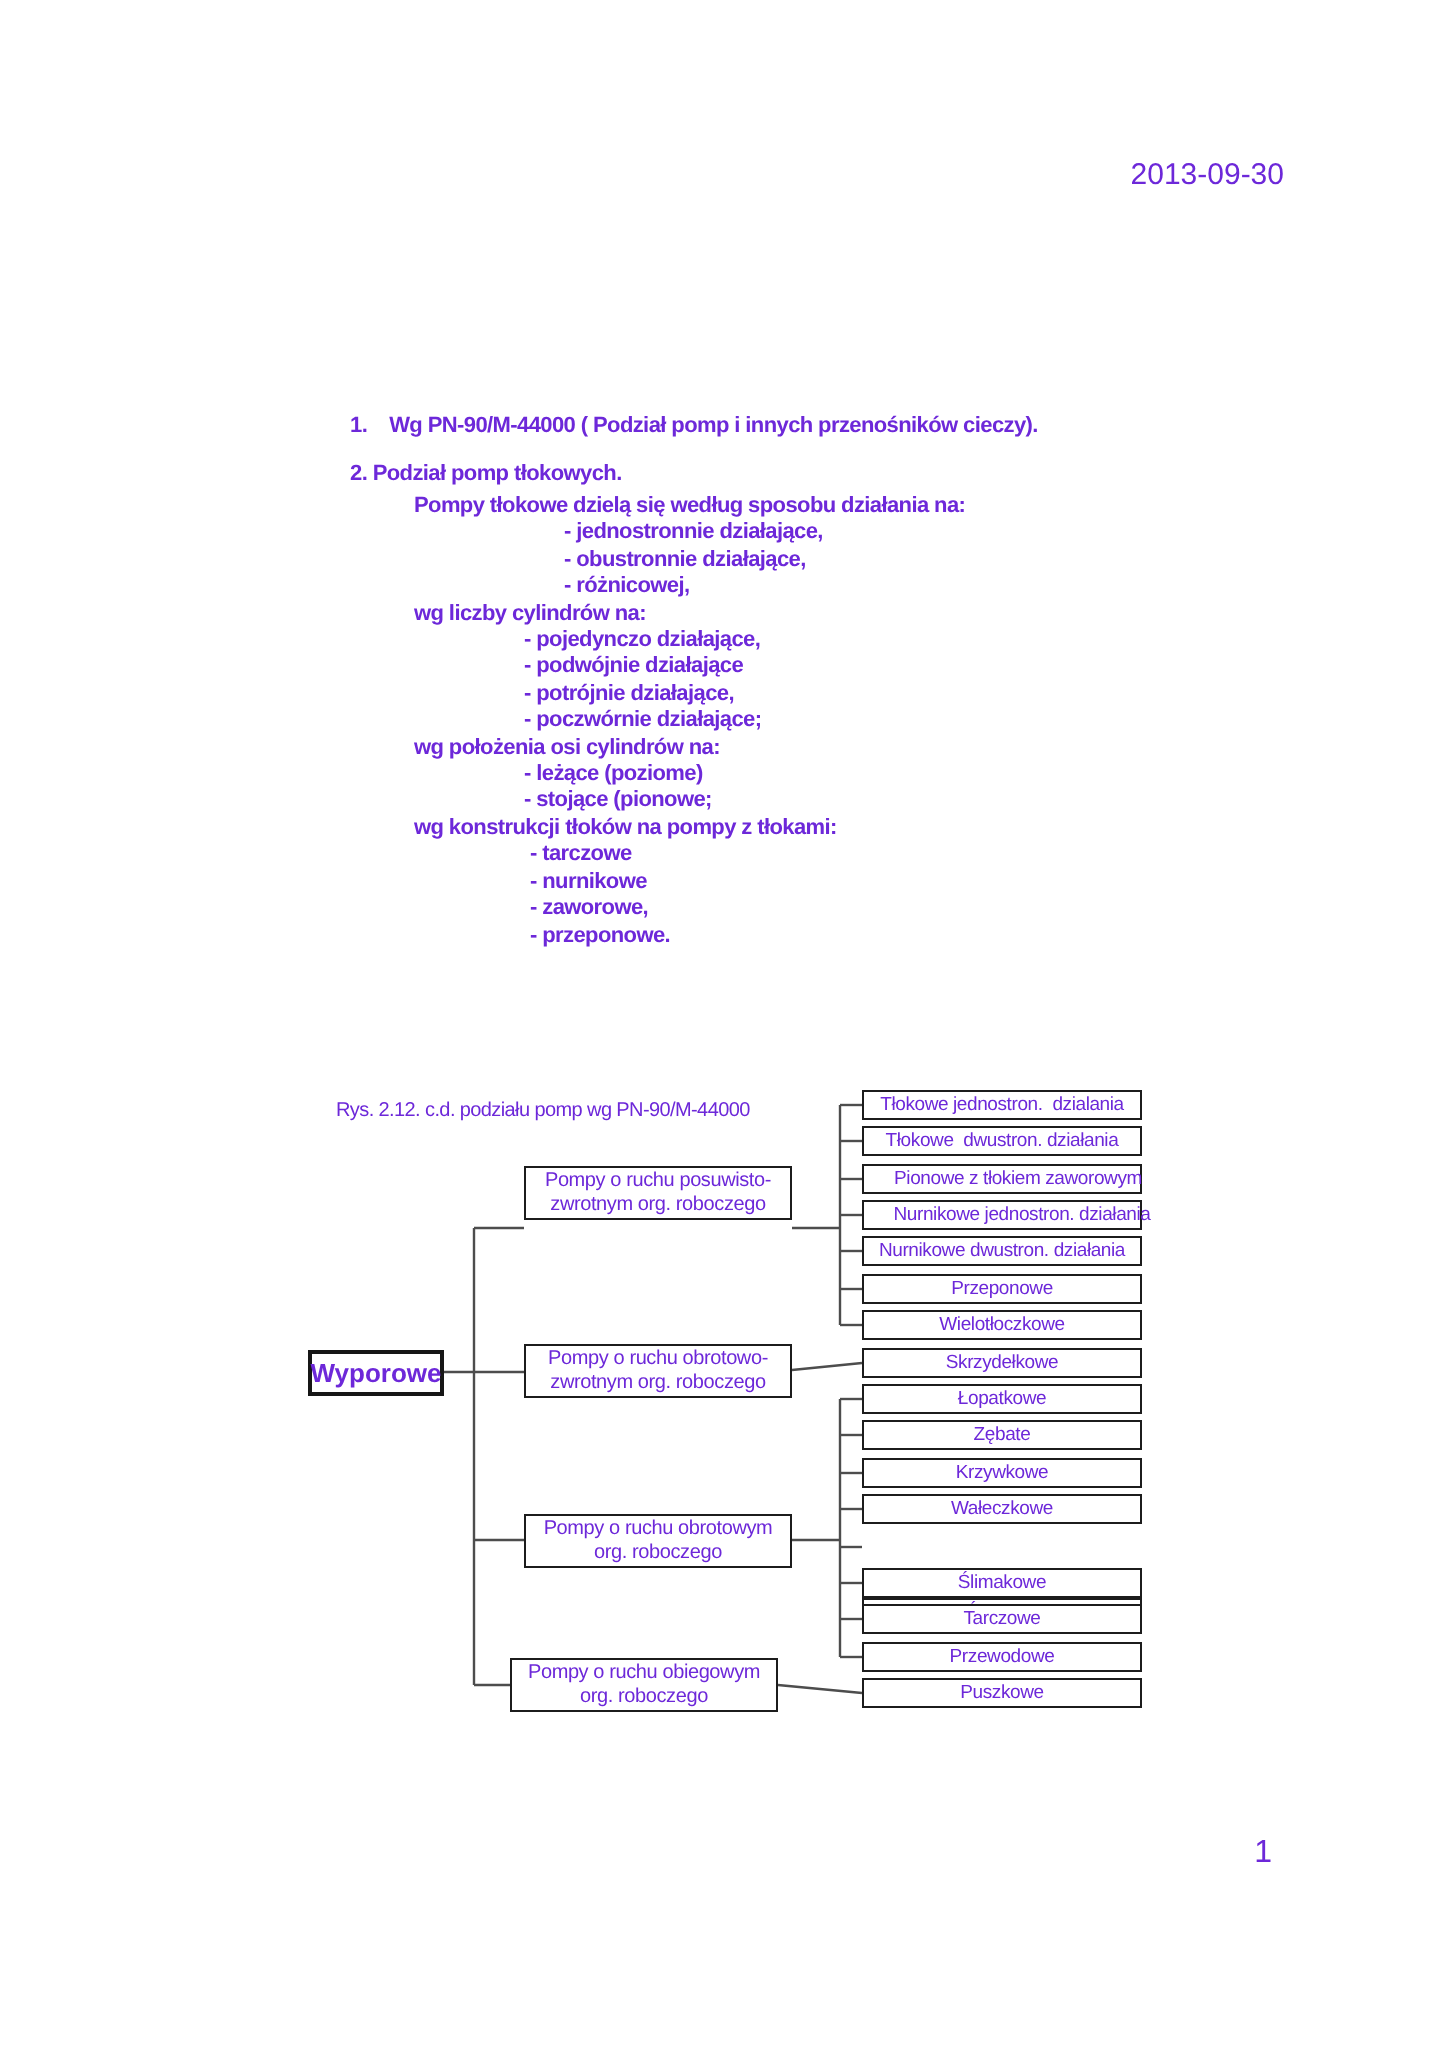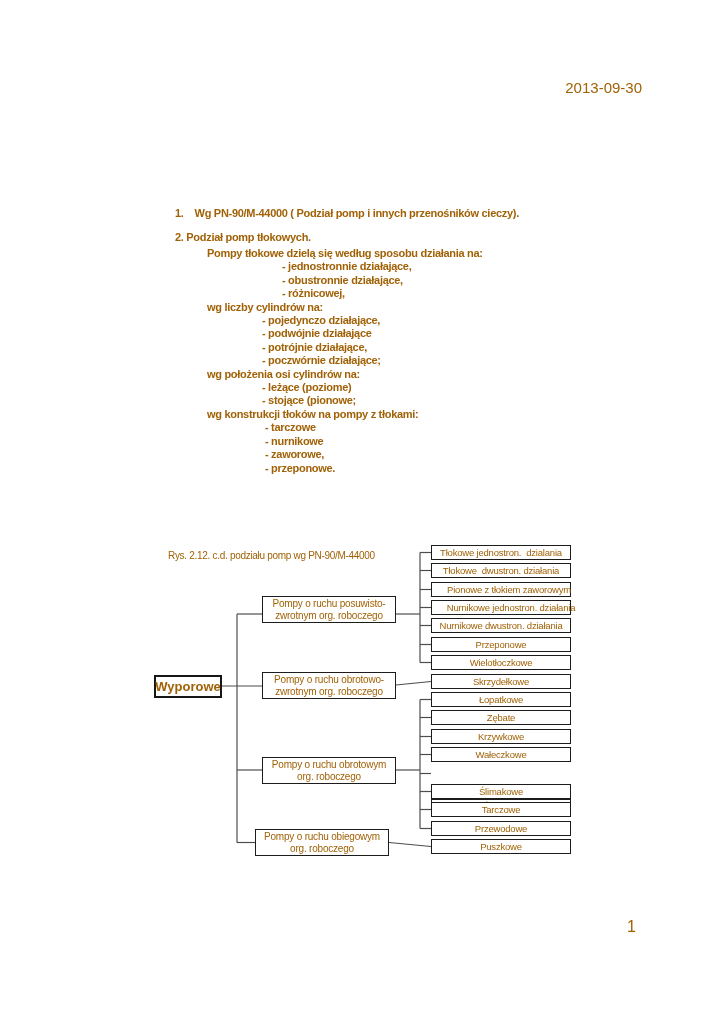--- a/index.html
+++ b/index.html
@@ -1,18 +1,18 @@
 <!DOCTYPE html>
 <html><head>
 <meta charset="utf-8">
 <style>
   html,body { margin:0; padding:0; background:#ffffff; }
   .page {
     position:relative; width:680px; height:1024px; background:#ffffff;
-    font-family:"Liberation Sans", sans-serif; color:#a16207; overflow:hidden;
+    font-family:"Liberation Sans", sans-serif; color:#6d28d9; overflow:hidden;
   }
   .date { position:absolute; top:79px; right:38px; font-size:15px; letter-spacing:0; }
   .title { position:absolute; top:167px; left:0; width:724px; margin:0;
     text-align:center; font-size:19px; font-weight:bold; }
   .li { position:absolute; left:175px; font-size:11px; font-weight:bold;
     letter-spacing:-0.3px; white-space:pre; }
   .li1 { top:207px; }
   .li2 { top:231px; }
   .body-block { position:absolute; left:207px; top:247px; font-size:11px;
     font-weight:bold; line-height:13.4px; letter-spacing:-0.3px; }
@@ -94,21 +94,21 @@
     <line x1="420" y1="773.5" x2="431" y2="773.5"></line>
     <line x1="420" y1="791.5" x2="431" y2="791.5"></line>
     <line x1="420" y1="809.5" x2="431" y2="809.5"></line>
     <line x1="420" y1="828.5" x2="431" y2="828.5"></line>
 
     <line x1="389" y1="842.5" x2="431" y2="846.5"></line>
   </svg>
 
   <div class="box root">Wyporowe</div>
 
-  <div class="box branch" style="left:262px; top:596px;">Pompy o ruchu posuwisto-
+  <div class="box branch" style="left:262px; top:583px;">Pompy o ruchu posuwisto-
 zwrotnym org. roboczego</div>
   <div class="box branch" style="left:262px; top:672px;">Pompy o ruchu obrotowo-
 zwrotnym org. roboczego</div>
   <div class="box branch" style="left:262px; top:757px;">Pompy o ruchu obrotowym
 org. roboczego</div>
   <div class="box branch" style="left:255px; top:829px;">Pompy o ruchu obiegowym
 org.  roboczego</div>
 
   <div class="box leaf" style="top:545px;">Tłokowe jednostron.  dzialania</div>
   <div class="box leaf" style="top:563px;">Tłokowe  dwustron. działania</div>

